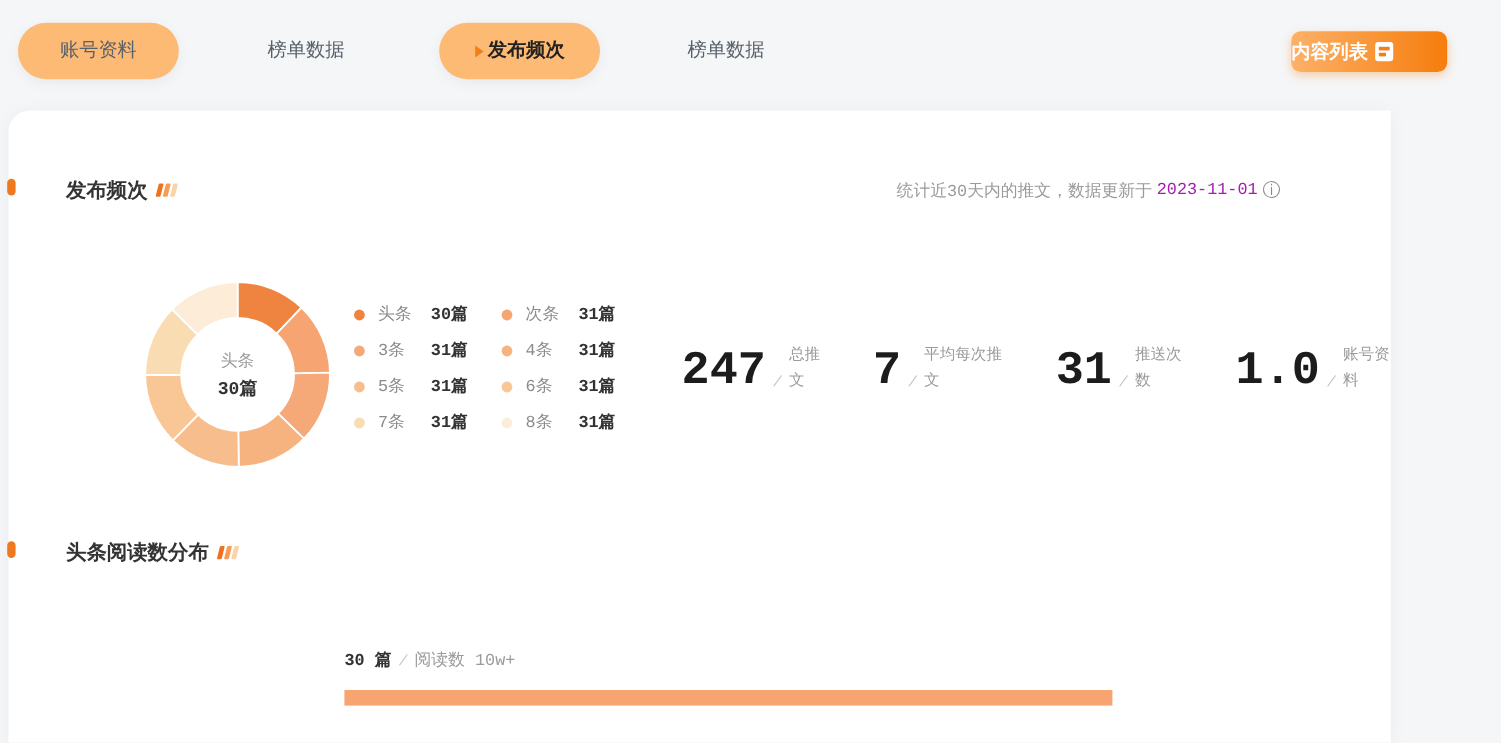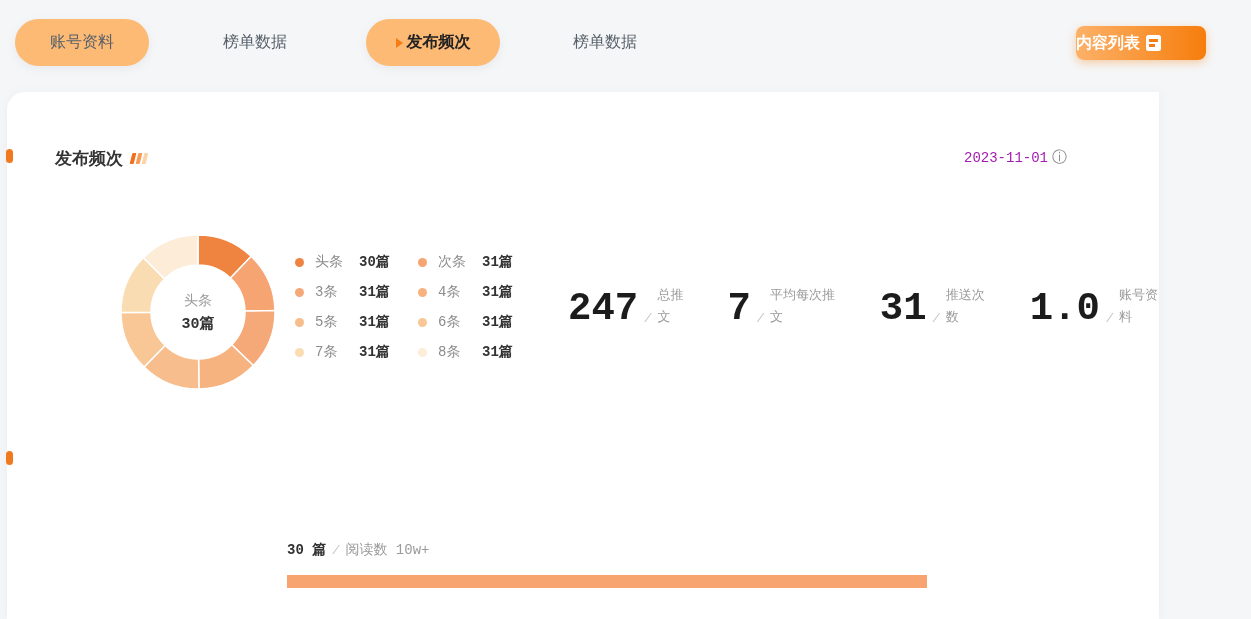--- a/index.html
+++ b/index.html
@@ -95,20 +95,21 @@
   <div class="sec-marker" style="top:57px"></div>
   <div class="sec-title" style="top:55px">
     <span>发布频次</span>
     <span class="mini-bars">
         <span style="background: rgb(242, 111, 29);"></span>
         <span style="background: rgb(247, 155, 85);"></span>
         <span style="background: rgb(251, 211, 168);"></span>
       </span>
   </div>
   <div class="note">
+    <span>统计近30天内的推文，数据更新于</span>
     <span class="date">2023-11-01</span>
     <span class="info">ⓘ</span>
   </div>
 
   <div class="donut-wrap">
     <svg id="donut-svg" width="160" height="160" viewBox="0 0 160 160">
         <path d="M80,3 A77,77 0 0 1 133.22193564308714,24.354464991312263 L112.48611656136487,46.03454356612567 A47,47 0 0 0 80,33 Z" fill="#ef8440" stroke="#fff" stroke-width="1.5"></path>
         <path d="M133.22193564308714,24.354464991312263 A77,77 0 0 1 156.98598684540448,78.53104477971341 L126.99144651602612,79.10336499540949 A47,47 0 0 0 112.48611656136487,46.03454356612567 Z" fill="#f5a472" stroke="#fff" stroke-width="1.5"></path>
         <path d="M156.98598684540448,78.53104477971341 A77,77 0 0 1 135.3059471888874,133.57473476873218 L113.75817555685333,112.70146148221315 A47,47 0 0 0 126.99144651602612,79.10336499540949 Z" fill="#f5a978" stroke="#fff" stroke-width="1.5"></path>
         <path d="M135.3059471888874,133.57473476873218 A77,77 0 0 1 80.97933648649004,156.99377182633822 L80.59777681642899,126.99619838750513 A47,47 0 0 0 113.75817555685333,112.70146148221315 Z" fill="#f6b27f" stroke="#fff" stroke-width="1.5"></path>
@@ -183,20 +184,28 @@
       <span class="lab">推送次数</span>
     </div>
     <div class="stat">
       <span class="num">1.0</span>
       <span class="sep">/</span>
       <span class="lab">账号资料</span>
     </div>
   </div>
 
   <div class="sec-marker" style="top:359px"></div>
+  <div class="sec-title" style="top:357px">
+    <span>头条阅读数分布</span>
+    <span class="mini-bars">
+        <span style="background: rgb(242, 111, 29);"></span>
+        <span style="background: rgb(247, 155, 85);"></span>
+        <span style="background: rgb(251, 211, 168);"></span>
+      </span>
+  </div>
 
   <div class="bar-area">
     <div class="bar-label">
       <span class="bv">30 篇</span>
       <span class="sep">/</span>
       <span class="bt">阅读数 10w+</span>
     </div>
     <div class="bar-track">
       <div class="bar-fill" id="read-bar" style="width: 100%; background: rgb(248, 164, 113);"></div>
     </div>

